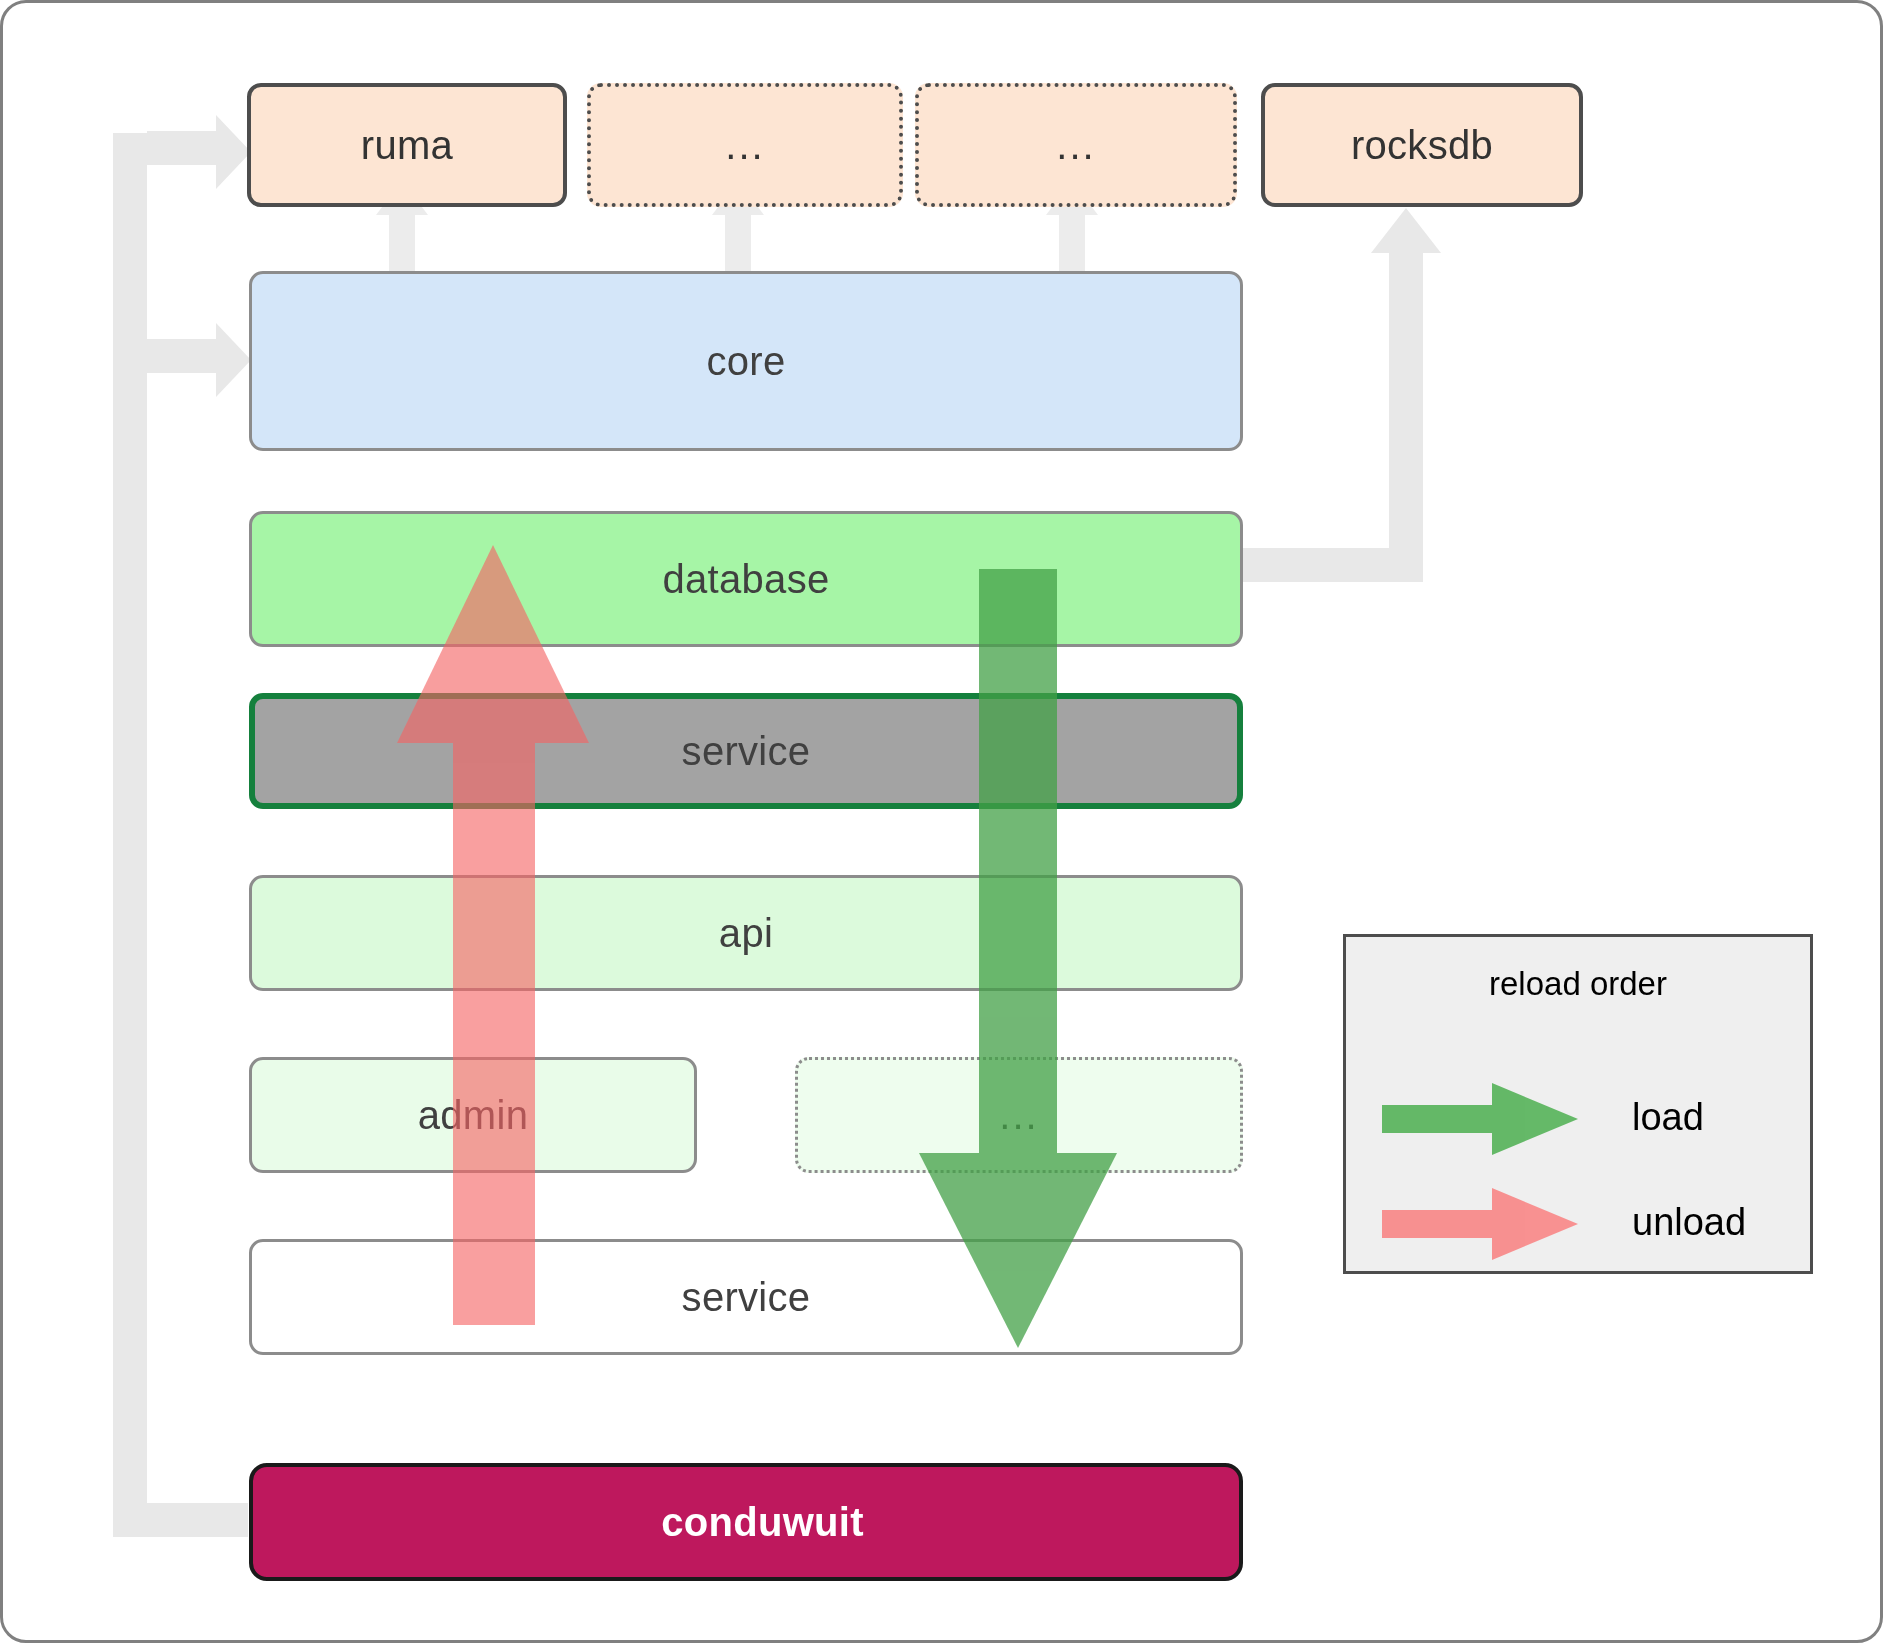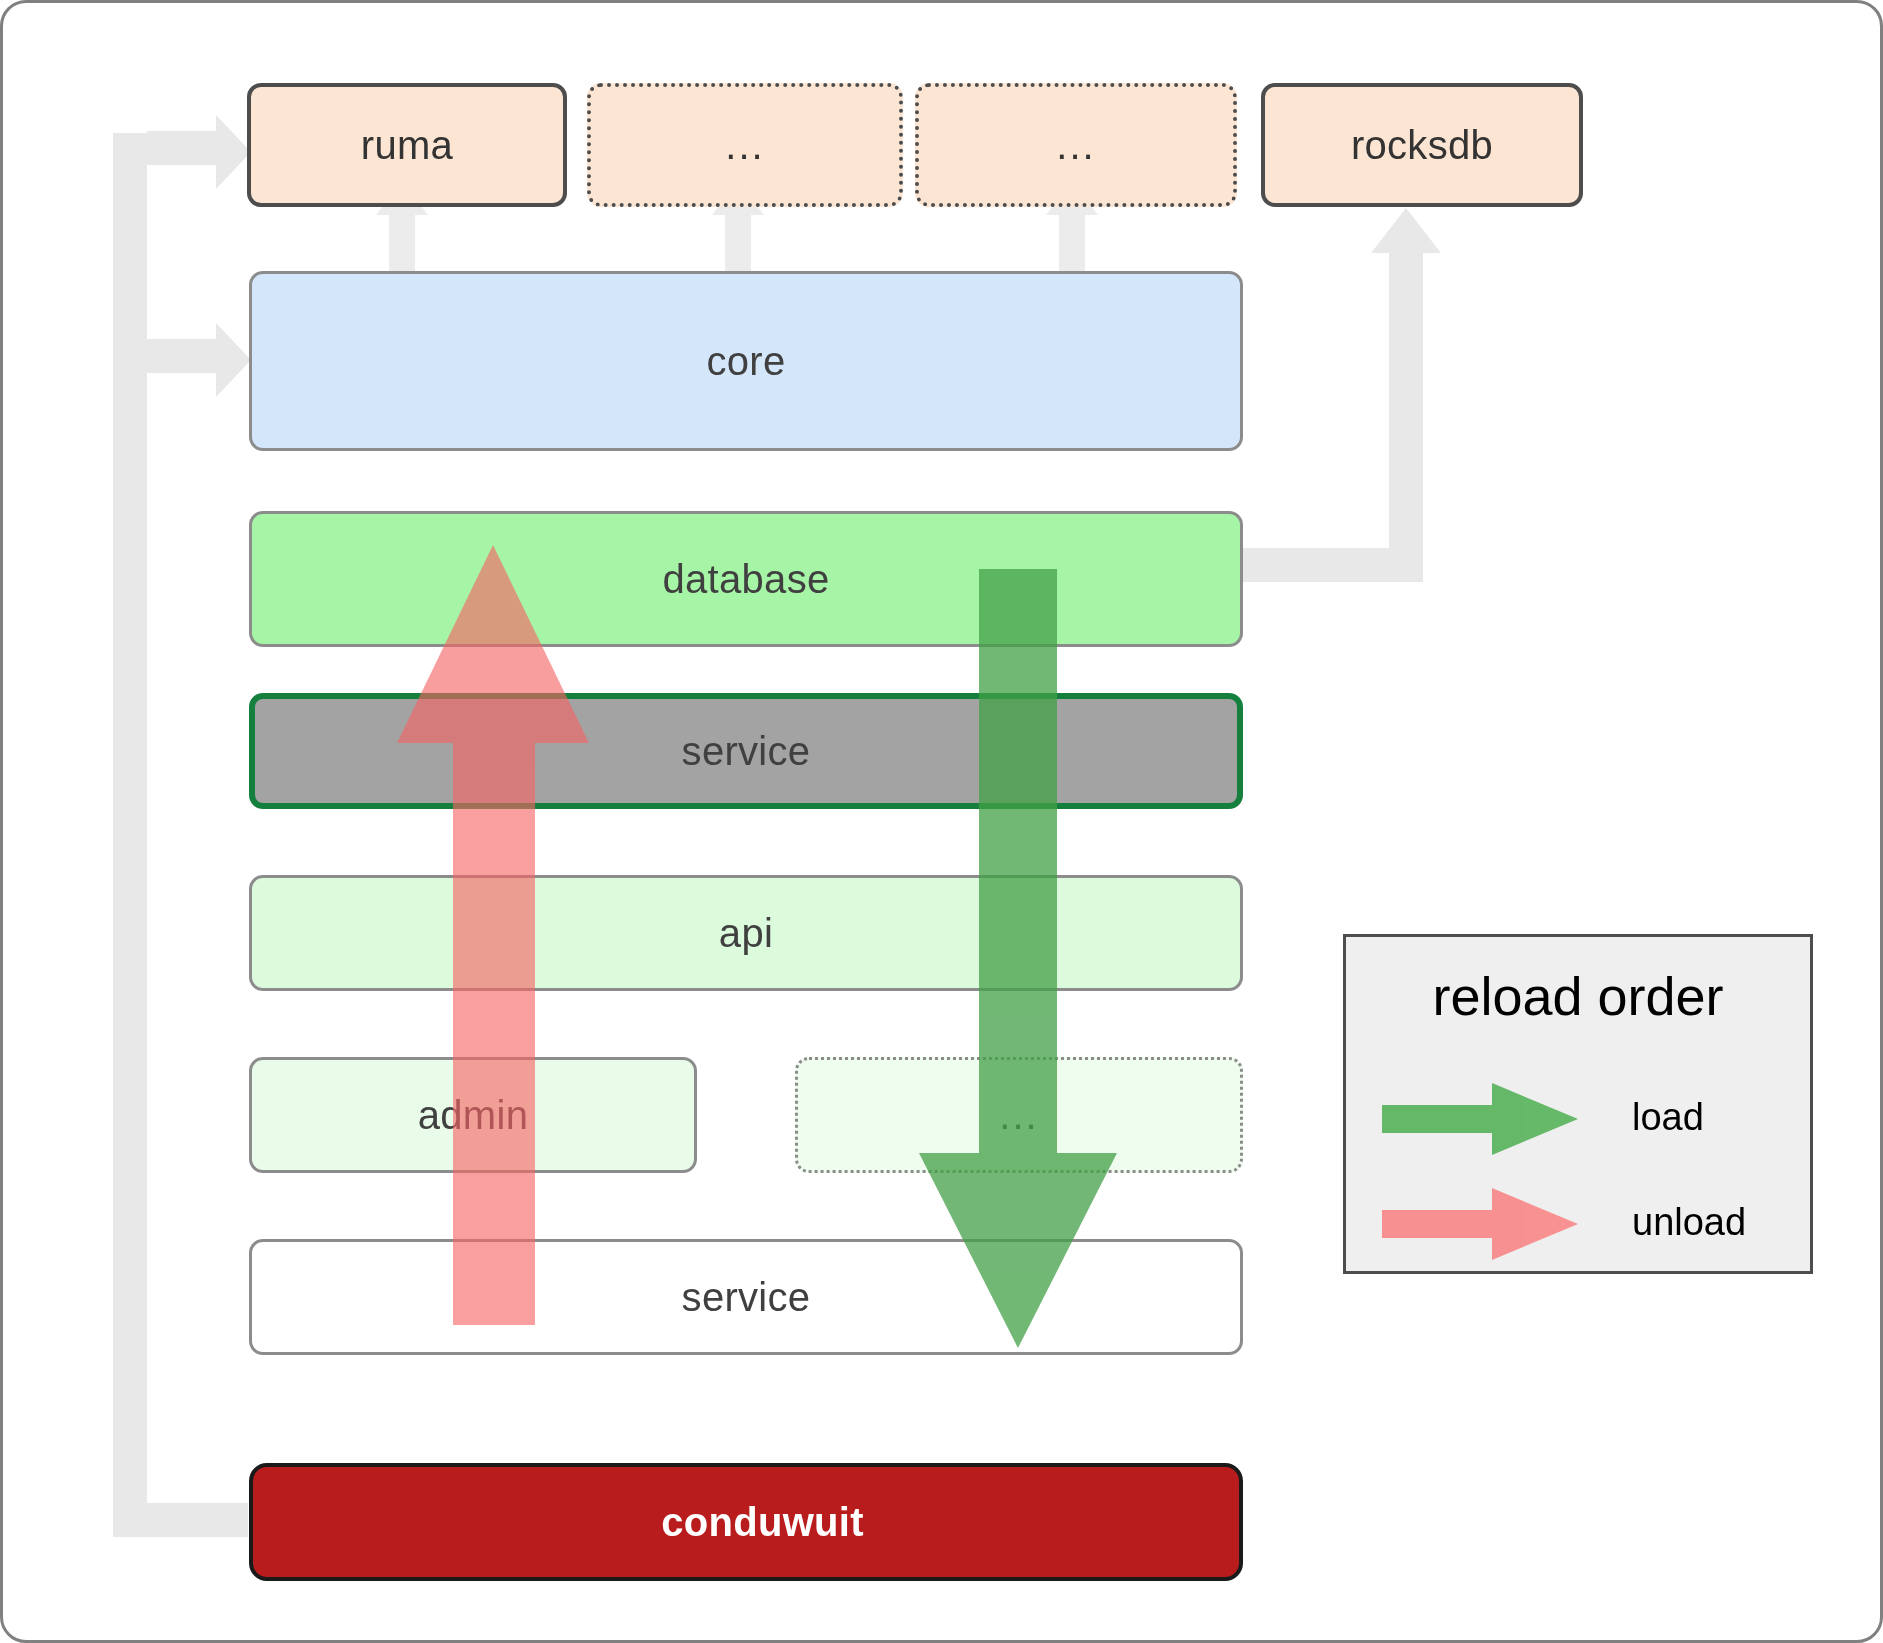--- a/index.html
+++ b/index.html
@@ -67,21 +67,21 @@
   }
   .node.ellipsis-low {
     background: #eefdee;
     border: 3px dotted #8c8c8c;
   }
   .node.router {
     background: #ffffff;
     border: 3px solid #8c8c8c;
   }
   .node.root {
-    background: #b91c1c;
+    background: #be185d;
     border: 4px solid #1a1a1a;
     color: #ffffff;
     font-weight: bold;
     border-radius: 18px;
     padding-left: 33px;
   }
   .dots { letter-spacing: 2px; font-size: 40px; }
 
   
   #legend {
@@ -89,21 +89,21 @@
     box-sizing: border-box;
     background: #efefef;
     border: 3px solid #4d4d4d;
   }
   #legend-title {
     position: absolute;
     top: 28px;
     left: 0;
     width: 100%;
     text-align: center;
-    font-size: 54px;
+    font-size: 33px;
     color: #000000;
   }
   .legend-row {
     position: absolute;
     left: 36px;
     display: flex;
     align-items: center;
   }
   .legend-label {
     font-size: 38px;

